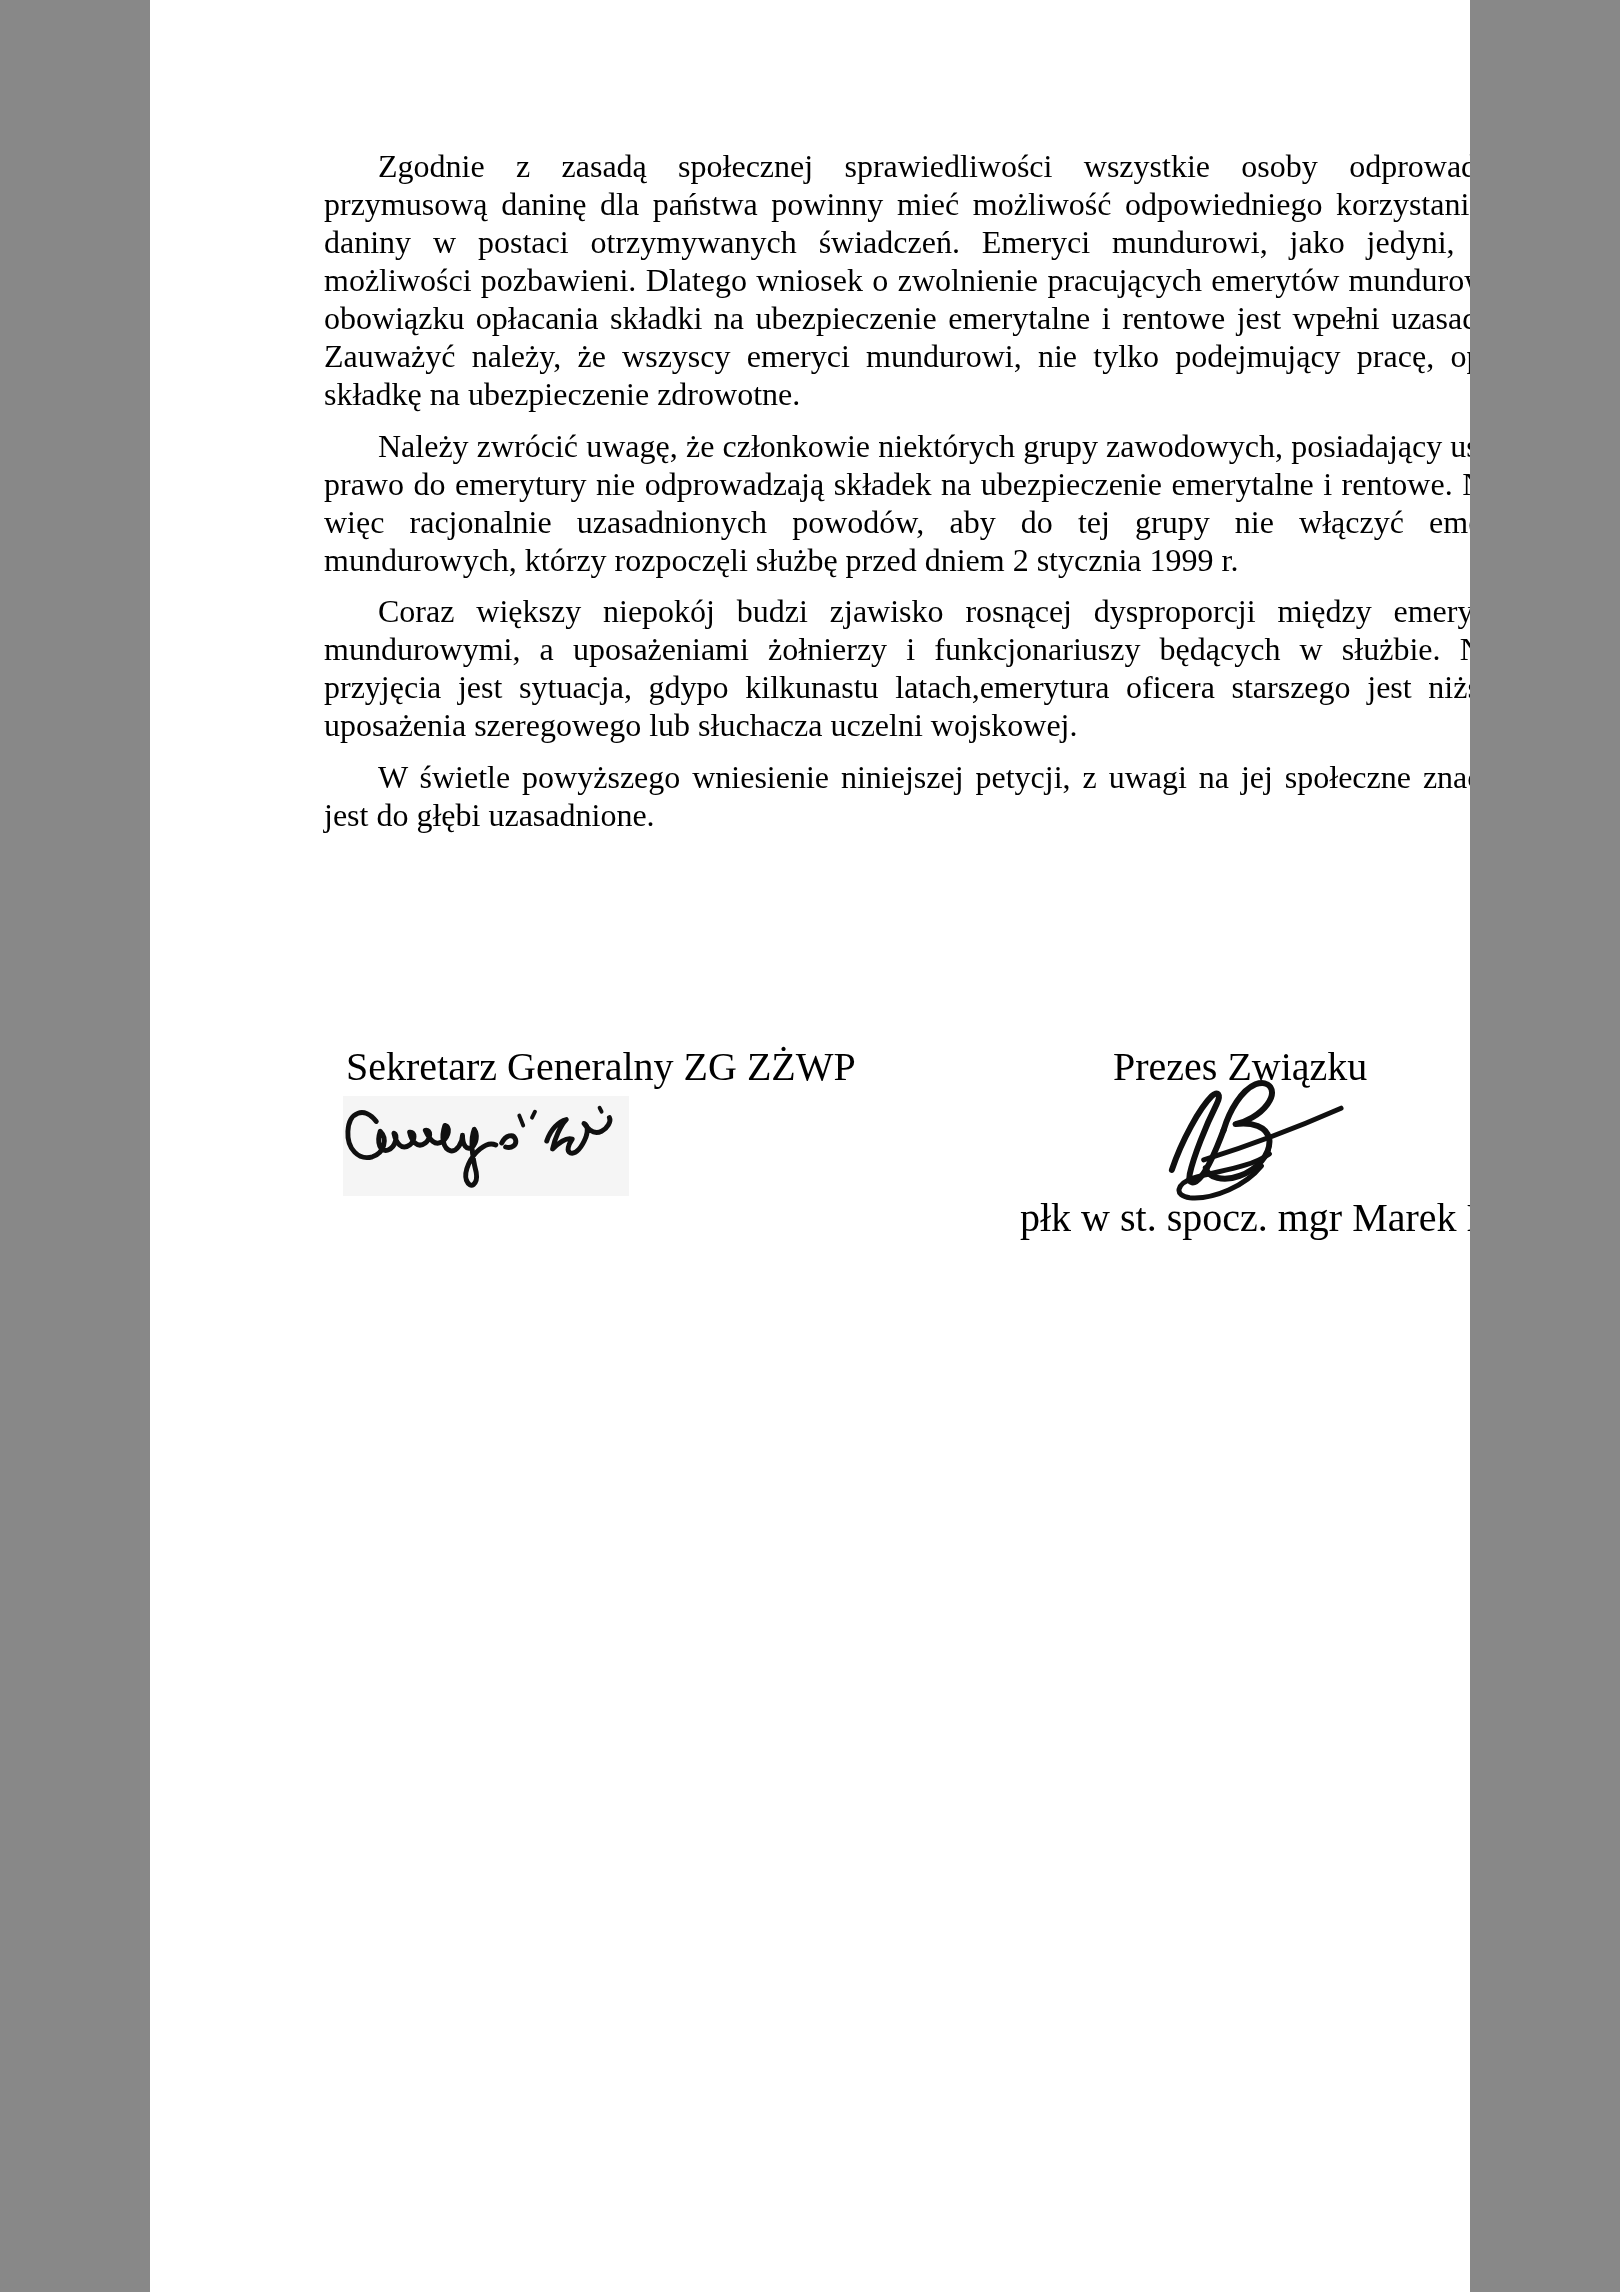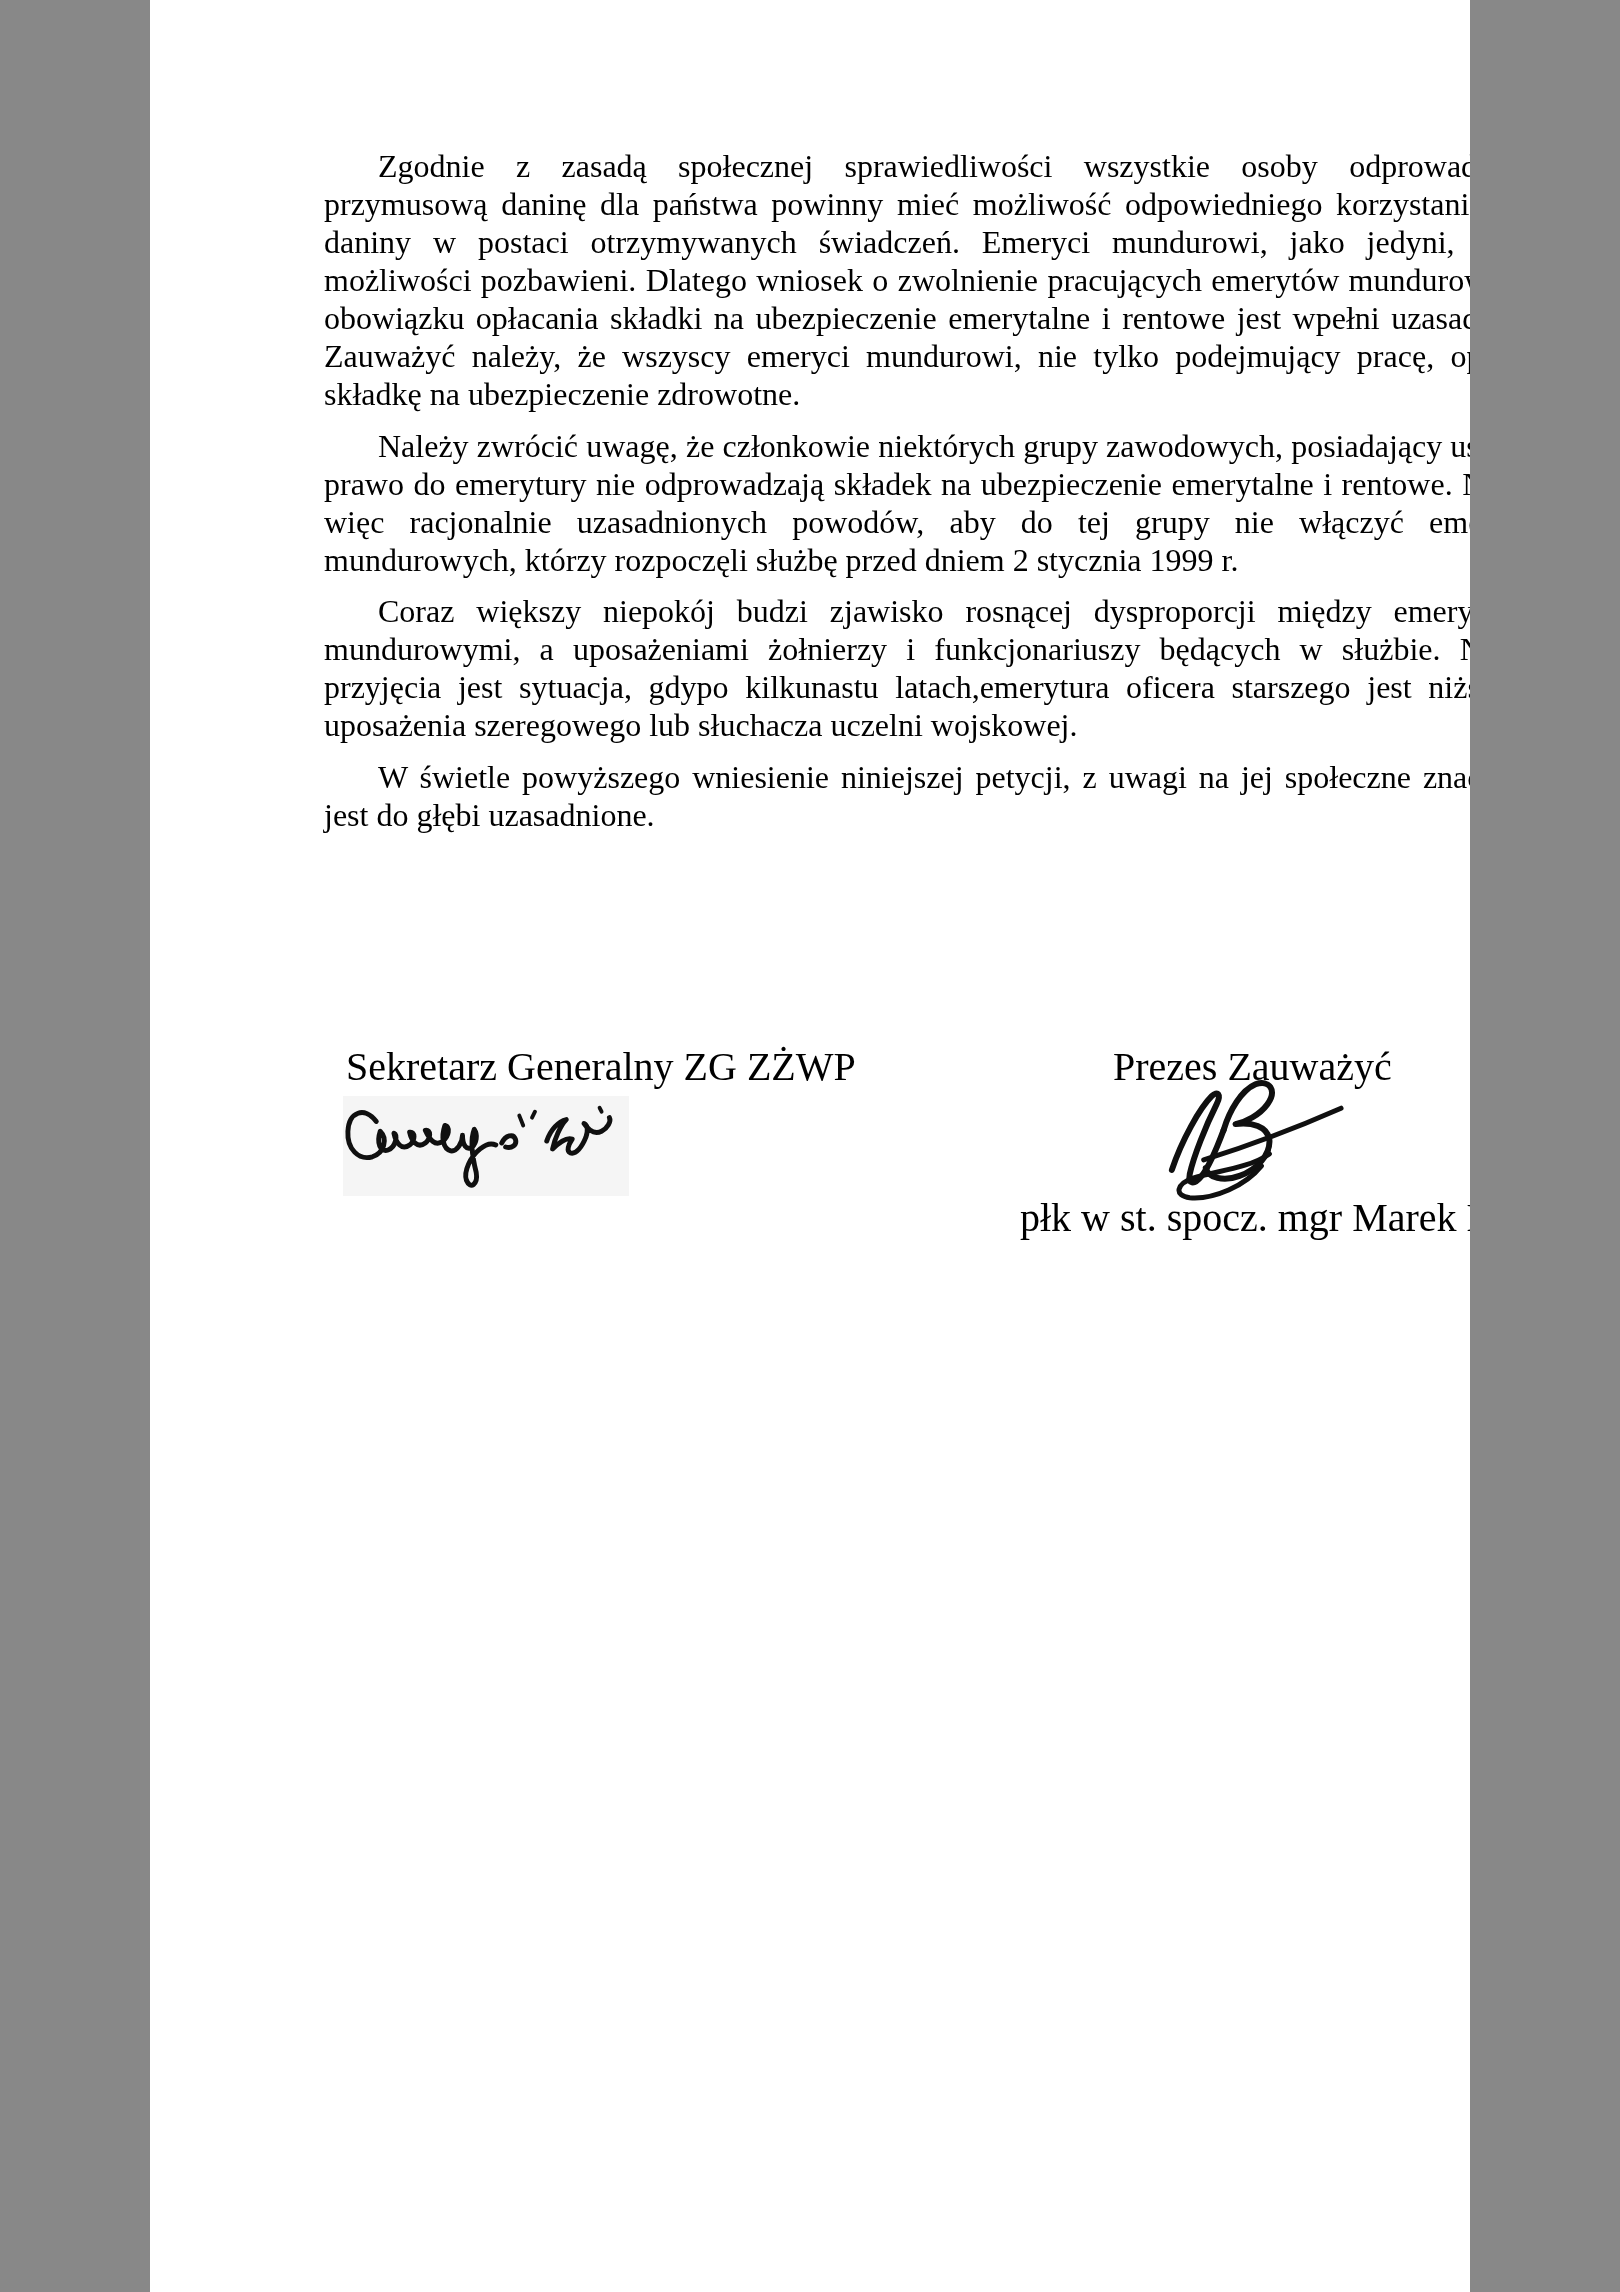--- a/index.html
+++ b/index.html
@@ -75,21 +75,21 @@
 
   <div class="body-text">
     <p class="para indent">Zgodnie z zasadą społecznej sprawiedliwości wszystkie osoby odprowadzające przymusową daninę dla państwa powinny mieć możliwość odpowiedniego korzystania z tej daniny w postaci otrzymywanych świadczeń.  Emeryci mundurowi, jako jedyni,  są tej możliwości pozbawieni. Dlatego wniosek o zwolnienie pracujących emerytów mundurowych z obowiązku opłacania składki na ubezpieczenie emerytalne i rentowe jest wpełni uzasadniony. Zauważyć należy, że wszyscy emeryci mundurowi, nie tylko podejmujący pracę, opłacają składkę na ubezpieczenie zdrowotne.</p>
     <p class="para indent">Należy zwrócić uwagę, że członkowie niektórych grupy zawodowych, posiadający ustalone prawo do emerytury nie odprowadzają składek na ubezpieczenie emerytalne i rentowe. Nie ma więc racjonalnie uzasadnionych powodów, aby do tej grupy nie włączyć emerytów mundurowych, którzy rozpoczęli służbę przed dniem 2 stycznia 1999 r.</p>
     <p class="para indent">Coraz większy niepokój budzi zjawisko rosnącej dysproporcji między emeryturami mundurowymi, a uposażeniami żołnierzy i funkcjonariuszy będących w służbie. Nie do przyjęcia jest sytuacja, gdypo kilkunastu latach,emerytura oficera starszego jest niższa od uposażenia szeregowego lub słuchacza uczelni wojskowej.</p>
     <p class="para indent">W świetle powyższego wniesienie niniejszej petycji, z uwagi na jej społeczne znaczenie, jest do głębi uzasadnione.</p>
   </div>
 
   <div class="sig-title sig-title-left">Sekretarz Generalny ZG ZŻWP</div>
 
-  <div class="sig-title sig-title-right">Prezes Zauważyć</div>
+  <div class="sig-title sig-title-right">Prezes Związku</div>
 
   <div class="sig-img sig-img-left">
     <svg viewBox="0 0 292 102" xmlns="http://www.w3.org/2000/svg">
       <path stroke-width="5" d="
         M34,26 C22,10 6,16 5,36 C4,54 16,66 30,62 C42,58 46,44 38,36
         C34,48 38,58 46,55 C54,52 56,40 52,38
         C54,48 60,56 68,50 C74,45 74,36 68,37
         C70,46 76,54 84,48 C90,43 90,34 84,35
         C88,44 94,52 102,46 C108,41 110,32 104,30
         C100,42 102,54 110,56 C116,57 122,48 122,40

